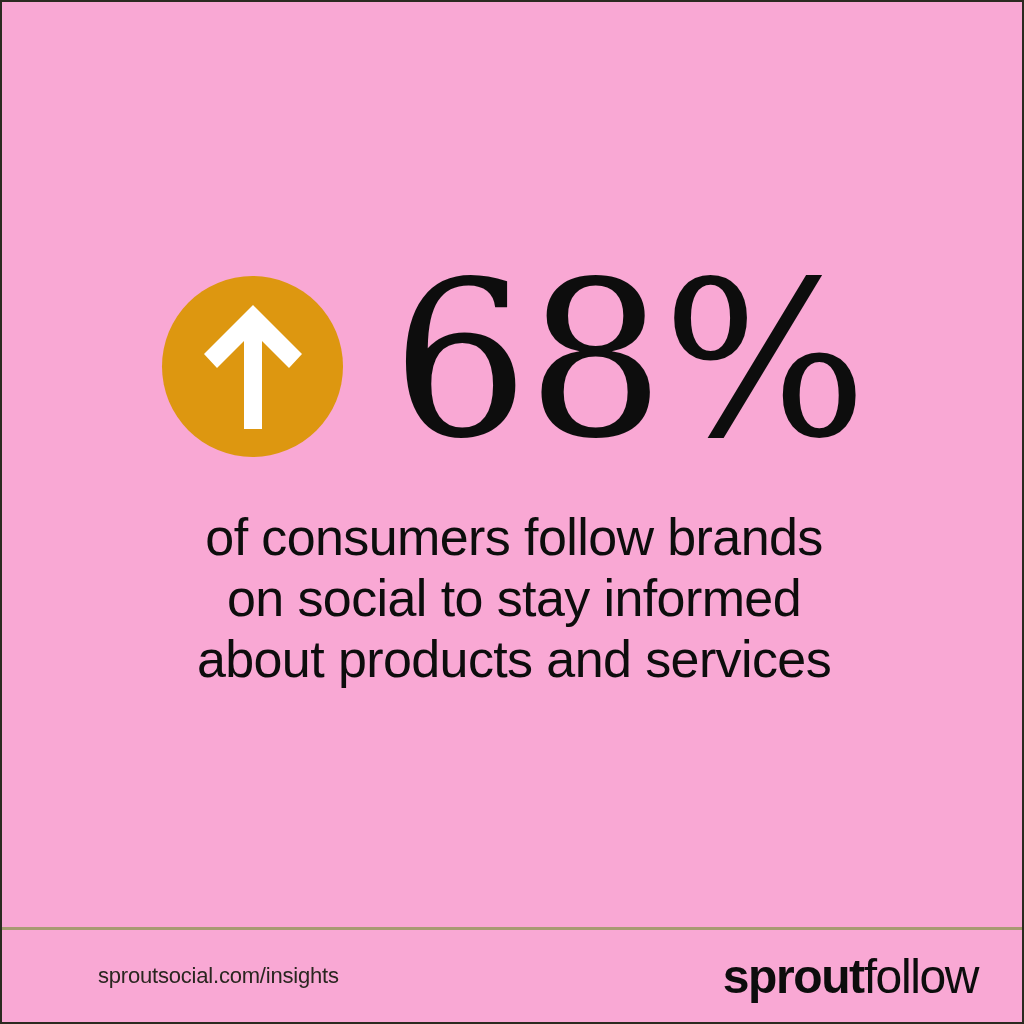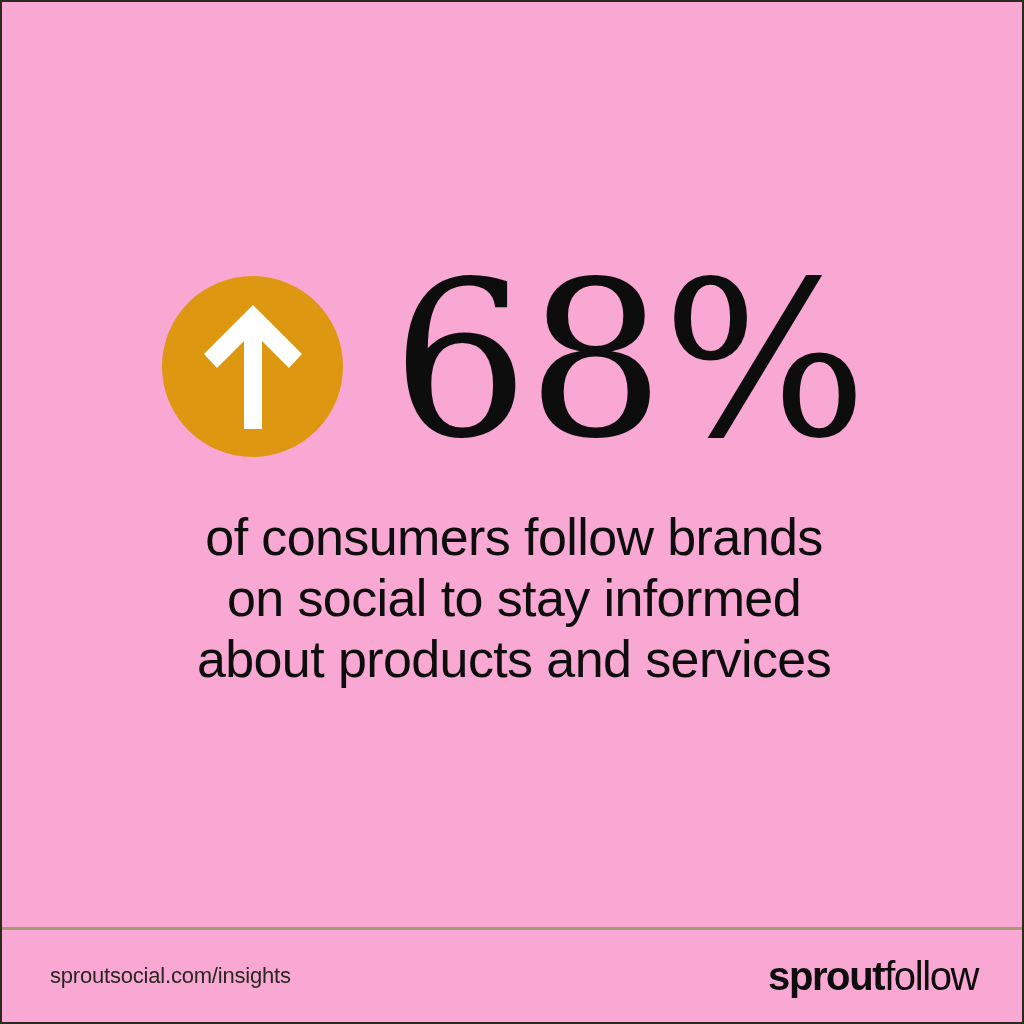--- a/index.html
+++ b/index.html
@@ -114,30 +114,31 @@
     box-sizing: border-box;
   }
 
   .footer-url {
     font-family: "Liberation Sans", sans-serif;
     font-size: 22px;
     font-weight: 400;
     color: #2A2620;
     letter-spacing: -0.2px;
     white-space: nowrap;
+    margin-left: 48px;
   }
 
   .logo {
     display: flex;
     flex-direction: row;
     align-items: baseline;
     white-space: nowrap;
     color: #0D0D0D;
     font-family: "Liberation Sans", sans-serif;
-    font-size: 40px;
+    font-size: 48px;
     letter-spacing: -1.4px;
     text-align: center;
   }
   .logo-sprout { font-weight: 700; }
   .logo-social { font-weight: 400; }
 </style>
 </head>
 <body>
 
 <div class="card">

